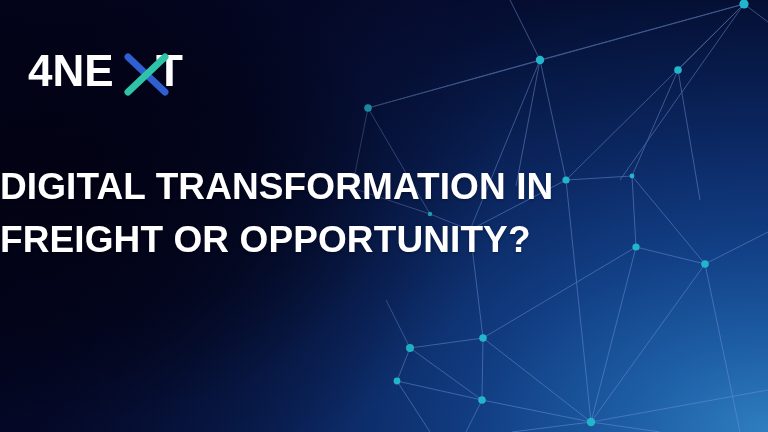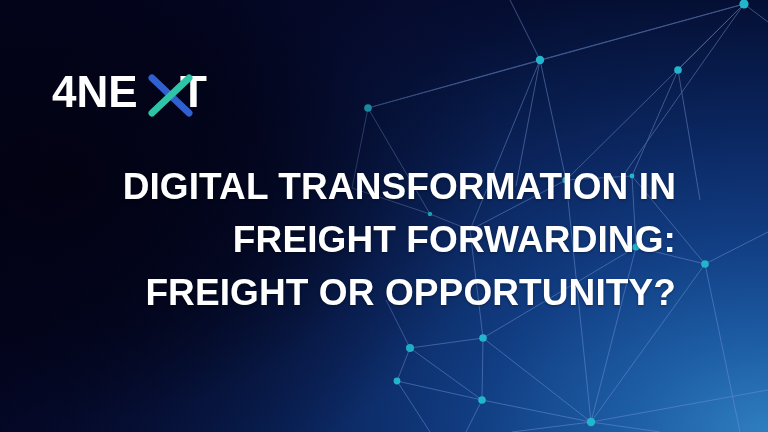--- a/index.html
+++ b/index.html
@@ -37,34 +37,33 @@
   .net {
     position: absolute;
     inset: 0;
   }
   .net svg { display: block; width: 768px; height: 432px; }
 
   
   .logo {
     position: absolute;
     left: 28px;
-    top: 65px;
+    top: 44px;
     width: 168px;
     height: 56px;
-    margin-left: 24px;
   }
   .logo svg { display: block; }
 
   
   .title-block {
     position: absolute;
     left: 0;
     top: 160px;
     width: 676px;
-    text-align: right;
+    text-align: left;
   }
   .title-line {
     color: #ffffff;
     font-size: 37px;
     line-height: 53px;
     font-weight: bold;
     letter-spacing: 0.1px;
     white-space: nowrap;
     text-shadow: 0 1px 3px rgba(0,0,0,0.35);
   }
@@ -153,17 +152,16 @@
       <text x="128" y="42" font-family="Liberation Sans, sans-serif" font-size="44" font-weight="bold" fill="#ffffff">T</text>
       <g stroke-linecap="round" fill="none" stroke-width="7">
         <path d="M100 13 L137 48" stroke="#2f5fd0"></path>
         <path d="M137 13 L100 48" stroke="#2ec4a8"></path>
       </g>
     </svg>
   </div>
 
   <div class="title-block">
     <div class="title-line">DIGITAL TRANSFORMATION IN</div>
-    <div class="title-line">FREIGHT FORWARDING:</div>
     <div class="title-line">FREIGHT OR OPPORTUNITY?</div>
   </div>
 
 </div>
 
 </body></html>

